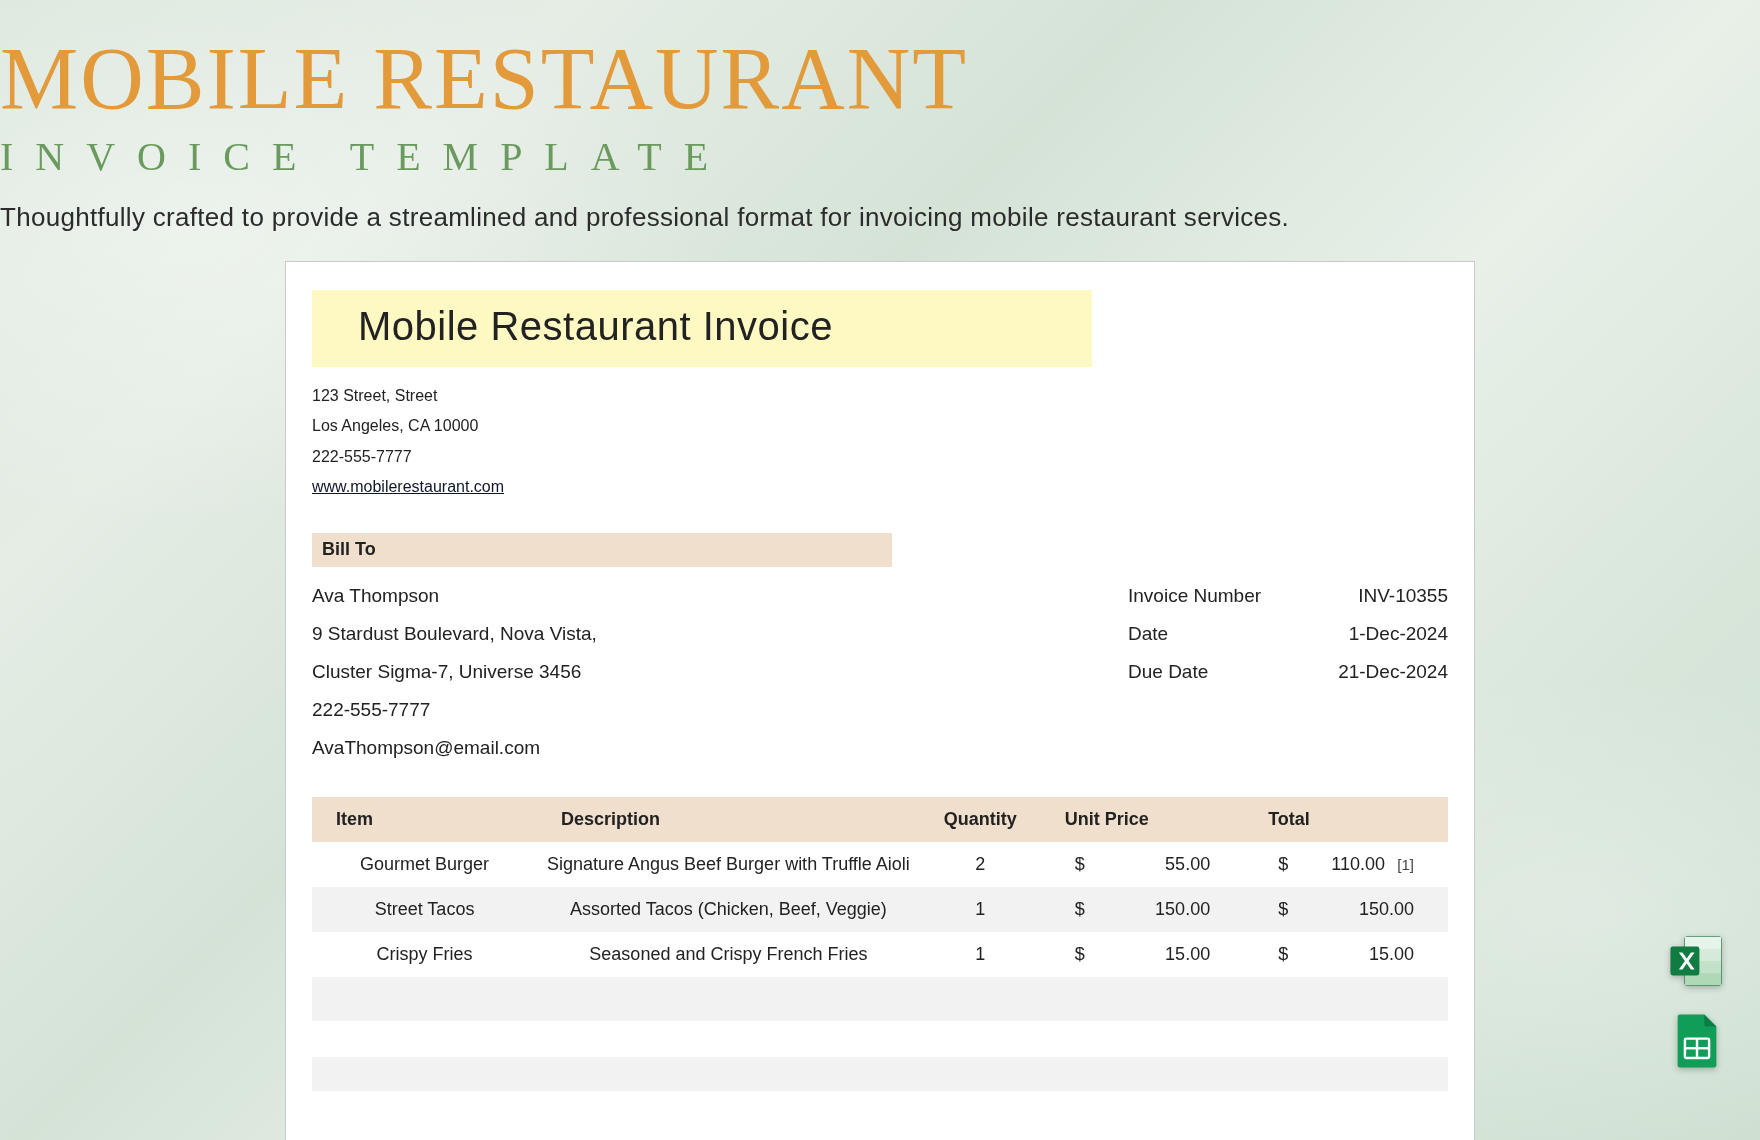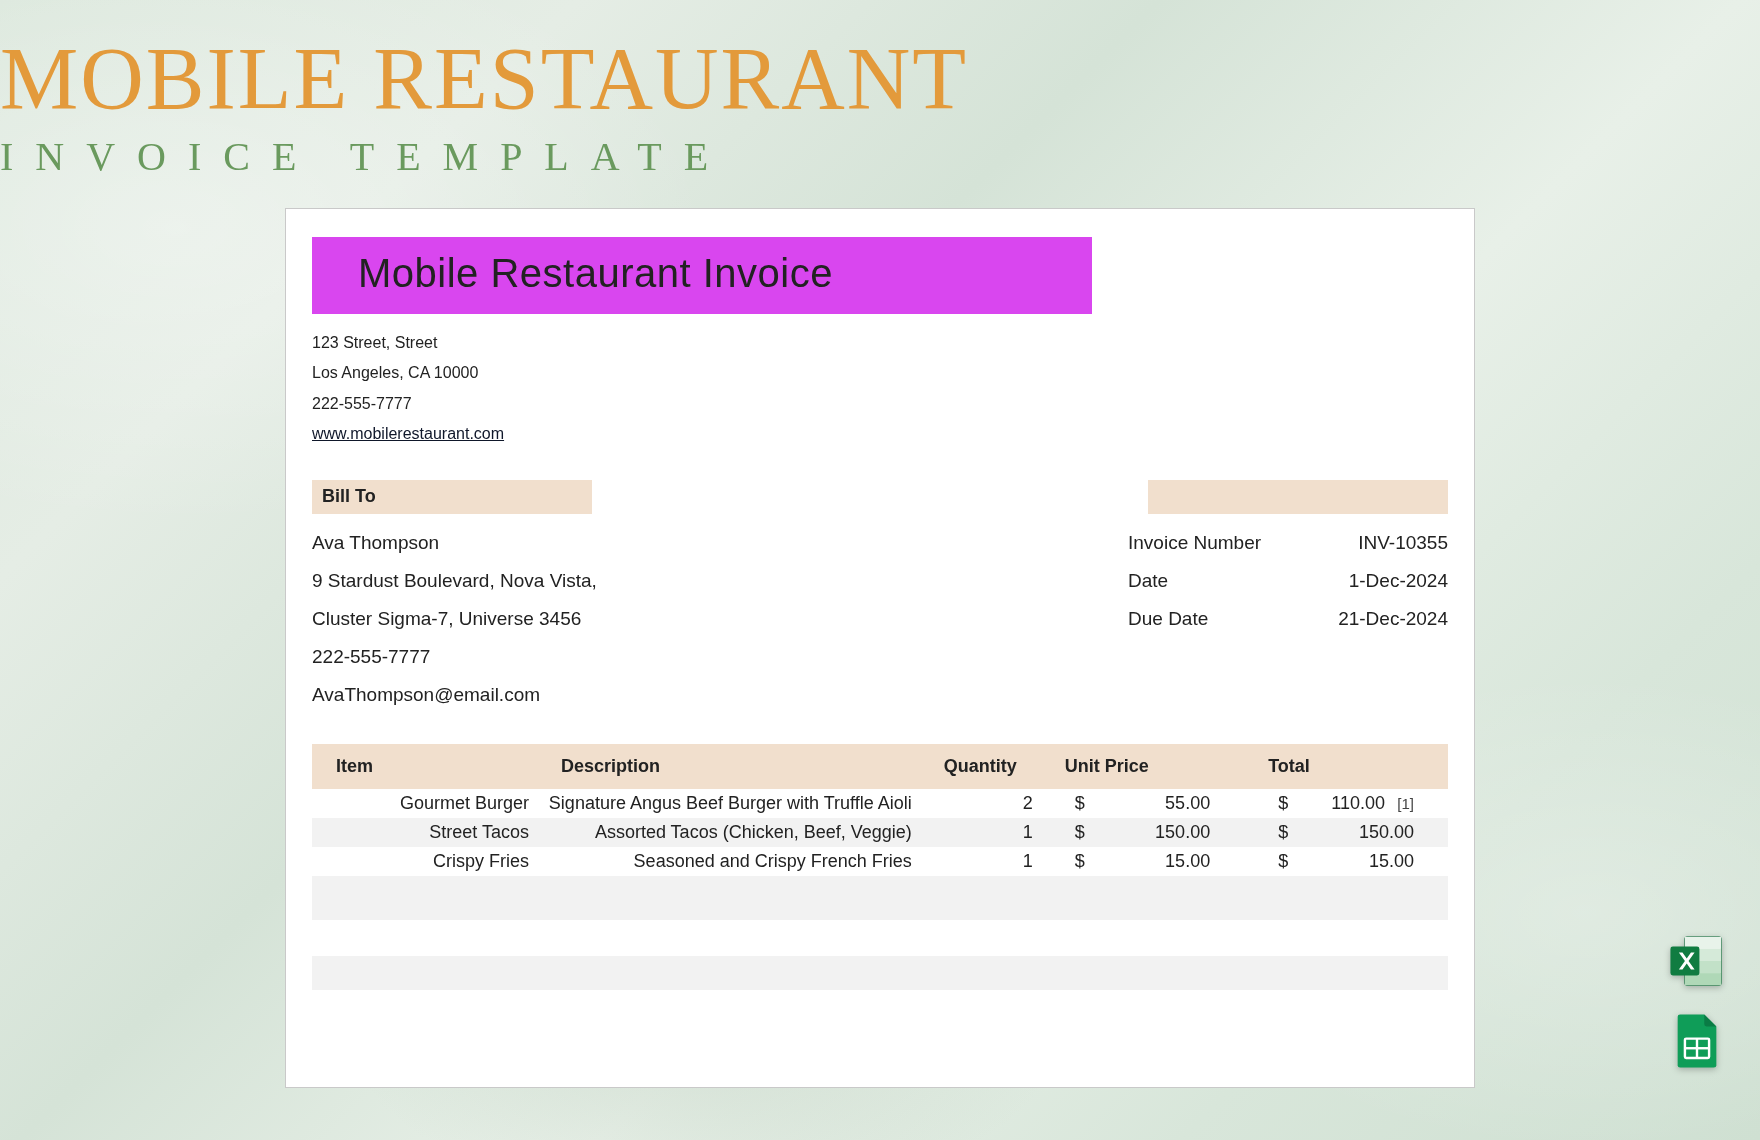--- a/index.html
+++ b/index.html
@@ -51,42 +51,41 @@
     z-index: 2;
     width: 1190px;
     margin: 28px auto 0;
     background: #ffffff;
     border: 1px solid #c9c9c9;
     padding: 28px 26px 0;
     height: 880px;
     overflow: hidden;
   }
   .invoice-title-band {
-    background: #d946ef;
+    background: #fef9c3;
     width: 780px;
     padding: 14px 20px 18px;
     margin-bottom: 14px;
   }
   .invoice-title-band span {
     font-size: 40px;
     color: #222;
     letter-spacing: 0.5px;
     font-weight: 400;
     padding-left: 26px;
   }
   .company-block {
     font-size: 16px;
     line-height: 1.9;
     color: #222;
     margin-bottom: 30px;
   }
   .company-block a { color: #0f172a; text-decoration: underline; }
   .billrow {
     display: flex;
-    justify-content: space-between;
     margin-bottom: 10px;
   }
   .billto-band {
     background: #f1dfcd;
     width: 280px;
     padding: 6px 10px;
     font-weight: 700;
     font-size: 18px;
     color: #222;
   }
@@ -113,22 +112,22 @@
     font-size: 18px;
   }
   table.items thead th {
     background: #f1dfcd;
     font-weight: 700;
     padding: 12px 24px;
     text-align: left;
     color: #222;
   }
   table.items tbody td {
-    padding: 4px 8px;
-    text-align: right;
+    padding: 12px 8px;
+    text-align: center;
     color: #222;
   }
   table.items tbody tr:nth-child(even) td { background: #f2f2f2; }
   table.items tbody tr:nth-child(odd) td { background: #ffffff; }
   table.items tbody tr.blank td { background: #f2f2f2; height: 44px; }
   table.items tbody tr.blank2 td { background: #ffffff; height: 36px; }
   table.items tbody tr.blank3 td { background: #f2f2f2; height: 34px; }
   .col-item { width: 20%; }
   .col-desc { width: 34%; }
   .col-qty { width: 10%; }
@@ -152,20 +151,21 @@
   }
 </style>
 </head>
 <body>
 
 <div class="bg-wave"></div>
 
 <div class="header">
   <div class="title">MOBILE RESTAURANT</div>
   <div class="subtitle">INVOICE TEMPLATE</div>
+  <div class="tagline">Thoughtfully crafted to provide a streamlined and professional format for invoicing mobile restaurant services.</div>
 </div>
 
 <div class="sheet">
 
   <div class="invoice-title-band">
     <span>Mobile Restaurant Invoice</span>
   </div>
 
   <div class="company-block">
     <div>123 Street, Street</div>

